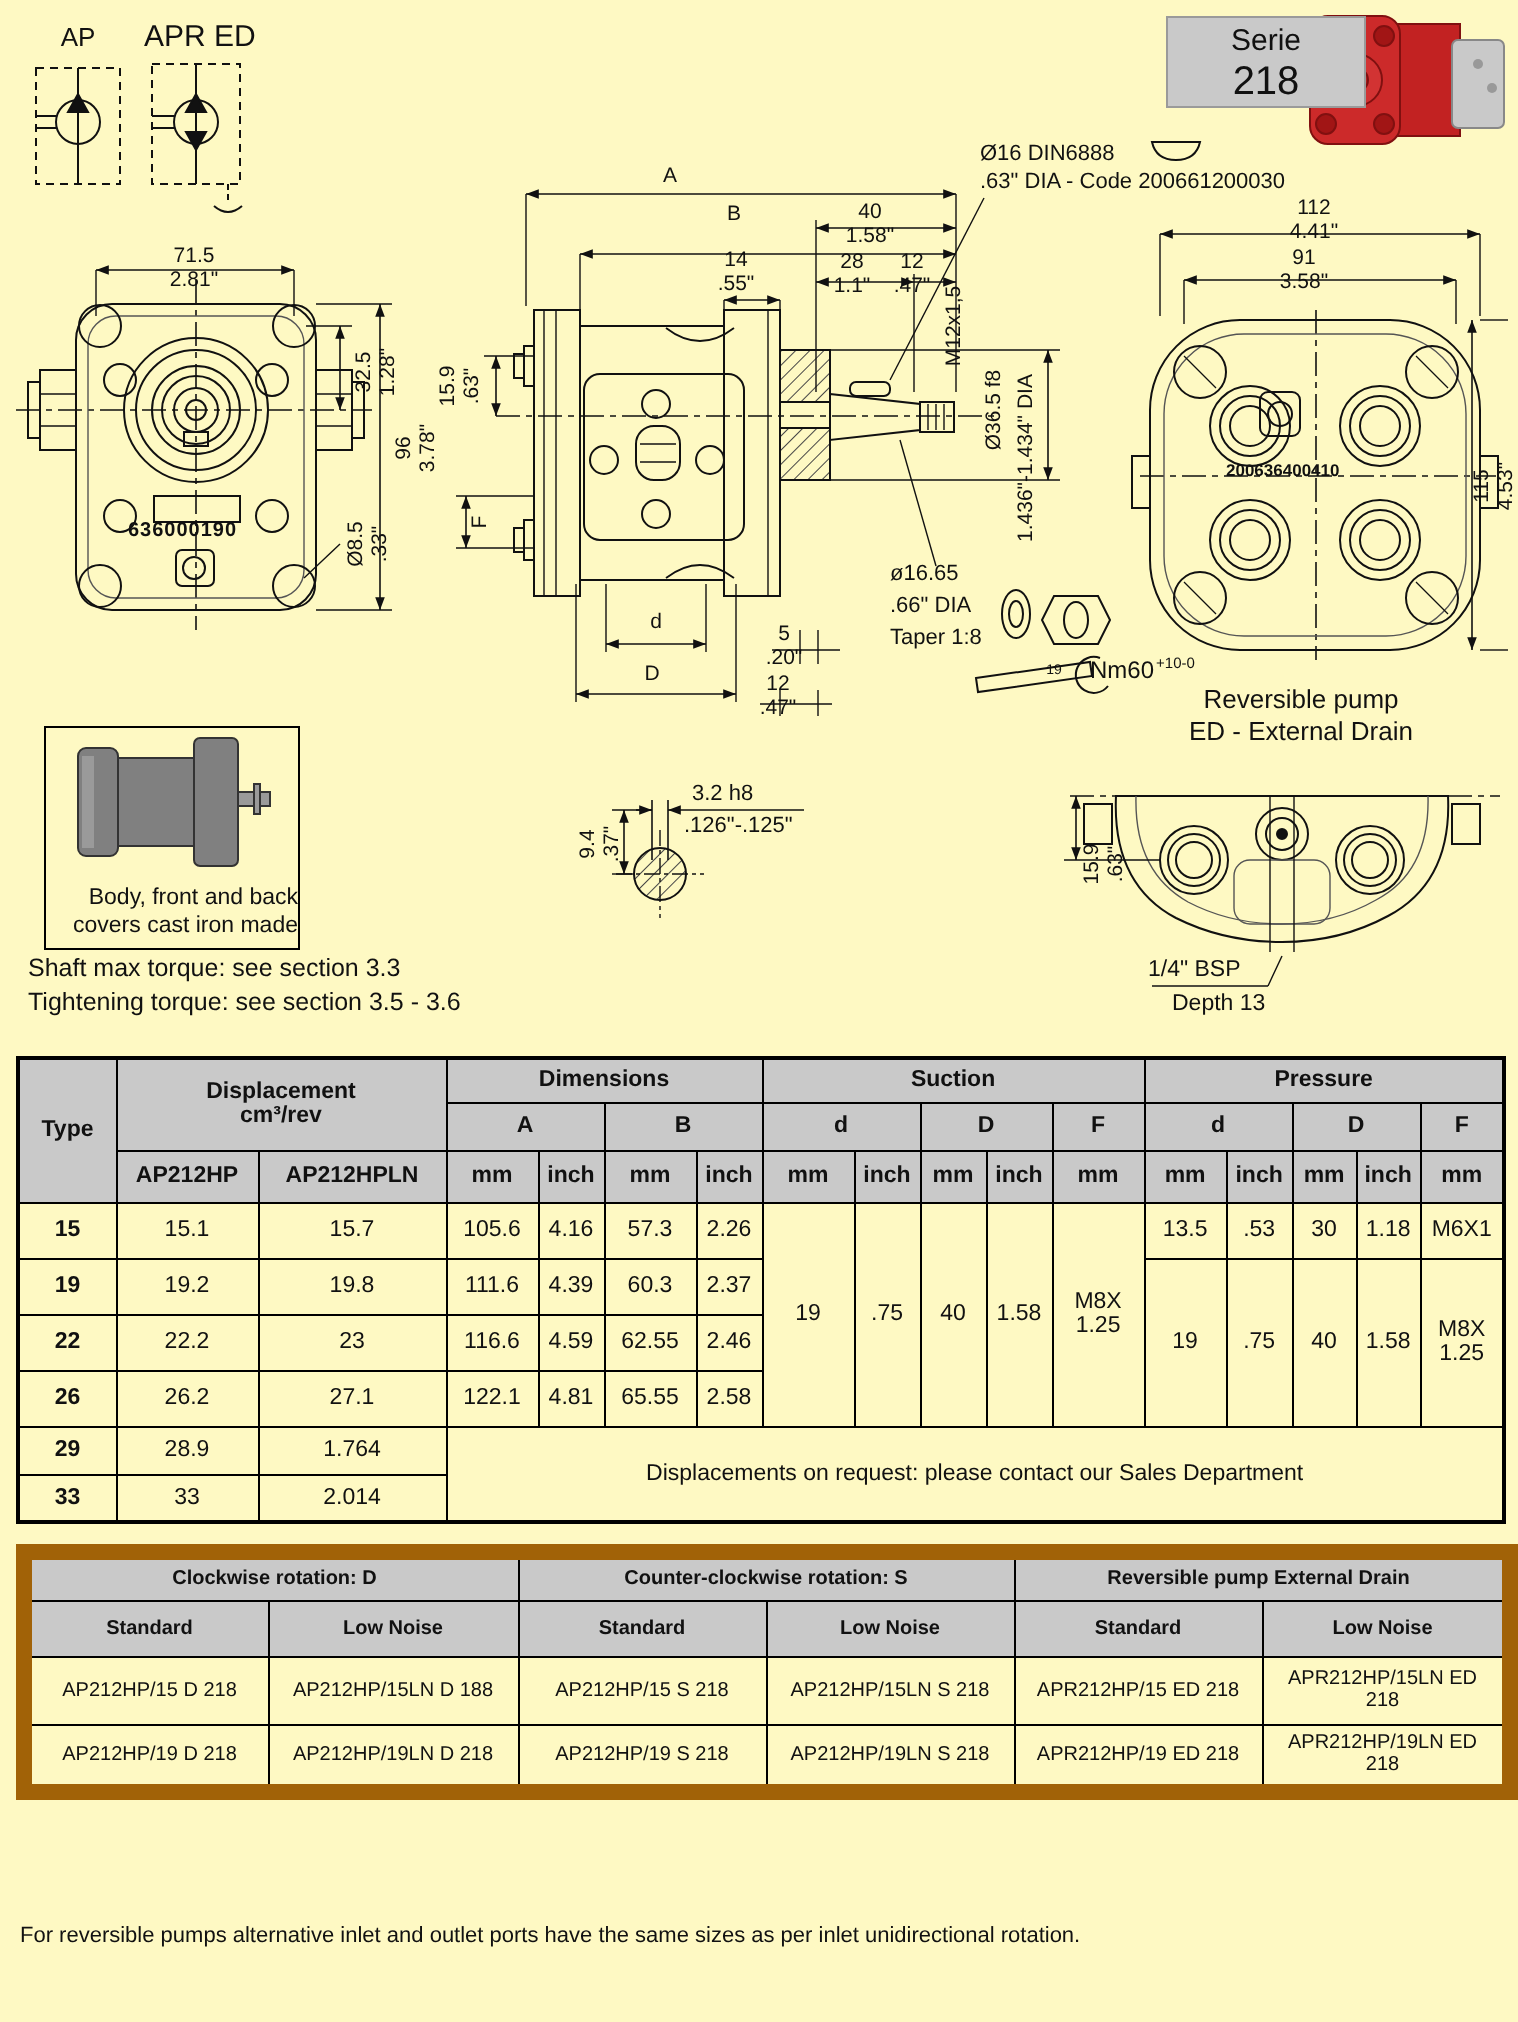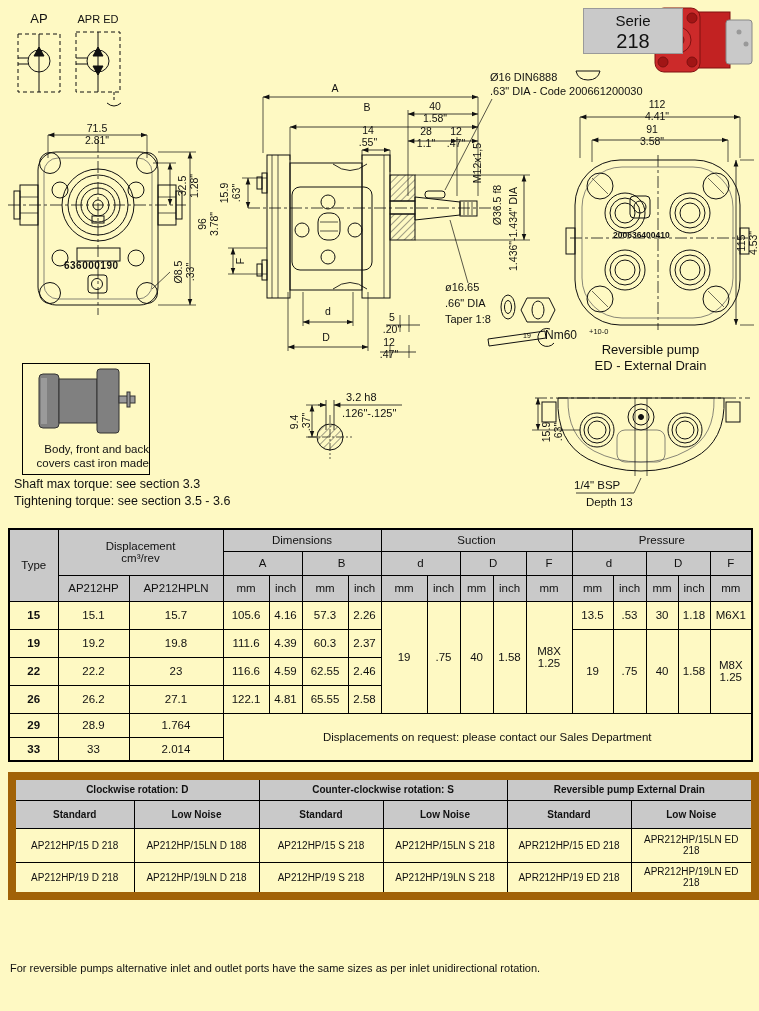--- a/index.html
+++ b/index.html
@@ -13,26 +13,26 @@
   .serie{position:absolute;left:548px;top:8px;width:98px;height:44px;background:#c9c9c9;
          border:1px solid #9a9a9a;text-align:center;margin-left:35px;}
   .serie .s1{display:block;font-size:15px;line-height:20px;margin-top:2px;}
   .serie .s2{display:block;font-size:20px;line-height:20px;}
   .matbox{position:absolute;left:22px;top:363px;width:126px;height:110px;border:1px solid #000;}
   .matbox .cap{position:absolute;left:0;bottom:4px;width:100%;text-align:right;
                font-size:11.5px;line-height:14px;}
   .matbox .cap span{display:block;}
   .note{position:absolute;font-size:12.5px;line-height:14px;white-space:nowrap;}
   .nm{position:absolute;display:flex;align-items:flex-start;font-size:12px;line-height:12px;}
-  .nm .ss{display:flex;flex-direction:row;font-size:7.5px;line-height:7px;margin-left:12px;margin-top:-1px;}
+  .nm .ss{display:flex;flex-direction:row;font-size:7.5px;line-height:7px;margin-left:1px;margin-top:-1px;}
   table{border-collapse:collapse;position:absolute;left:8px;table-layout:fixed;
         font-family:"Liberation Sans",sans-serif;color:#111;}
   .t1{top:528px;width:743px;font-size:11.5px;border:2px solid #000;}
   .t1 th,.t1 td{border:1px solid #000;padding:0 2px;text-align:center;vertical-align:middle;overflow:hidden;}
-  .t1 thead th{background:#c9c9c9;font-weight:normal;}
+  .t1 thead th{background:#c9c9c9;font-weight:bold;}
   .t2{top:772px;width:743px;font-size:10px;border:8px solid #a16207;}
   .t2 th,.t2 td{border:1px solid #000;padding:0 3px;text-align:center;vertical-align:middle;overflow:hidden;}
   .t2 th{background:#c9c9c9;font-weight:bold;}
   .footer{position:absolute;left:10px;top:962px;font-size:11px;}
   .pn1{position:absolute;left:64px;top:260px;font-size:10px;font-weight:bold;letter-spacing:.5px;}
   .pn2{position:absolute;left:613px;top:230px;font-size:8.5px;font-weight:bold;}
   .tiny{font-size:7px;}
   svg{position:absolute;left:0;top:0;}
 </style>
 </head>
@@ -284,21 +284,21 @@
           <circle cx="692" cy="18" r="5" fill="#a11515"></circle>
         <circle cx="663" cy="62" r="5" fill="#a11515"></circle>
           <circle cx="692" cy="62" r="5" fill="#a11515"></circle>
         <circle cx="678" cy="40" r="13" fill="#d23333"></circle>
           <circle cx="678" cy="40" r="6" fill="#b22020"></circle>
       </g>
     </g>
   </svg>
 
   <div class="lbl" style="left:24px;top:13px;width:30px;font-size:13px">AP</div>
-  <div class="lbl" style="left:72px;top:13px;width:52px;font-size:11px">APR ED</div>
+  <div class="lbl" style="left:72px;top:13px;width:52px;font-size:15px">APR ED</div>
 
   <div class="serie">
     <span class="s1">Serie</span>
     <span class="s2">218</span>
   </div>
 
   <div class="lbl left" style="left:490px;top:70px;font-size:11px;line-height:14px">
     <span>Ø16 DIN6888</span>
       <span>.63" DIA - Code 200661200030</span>
   </div>

